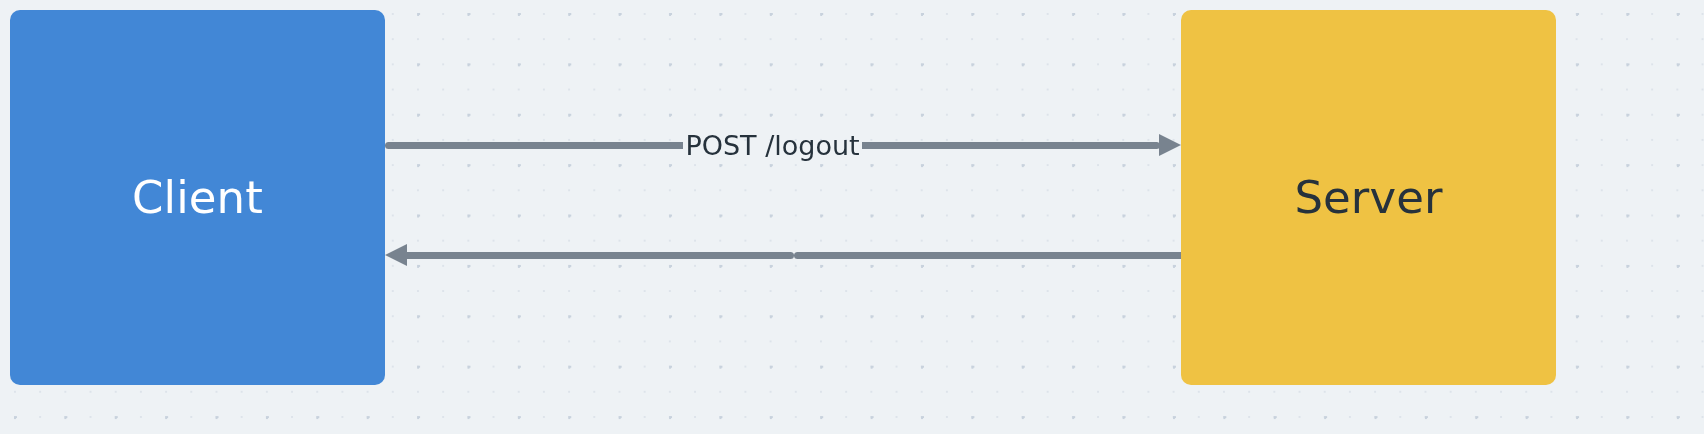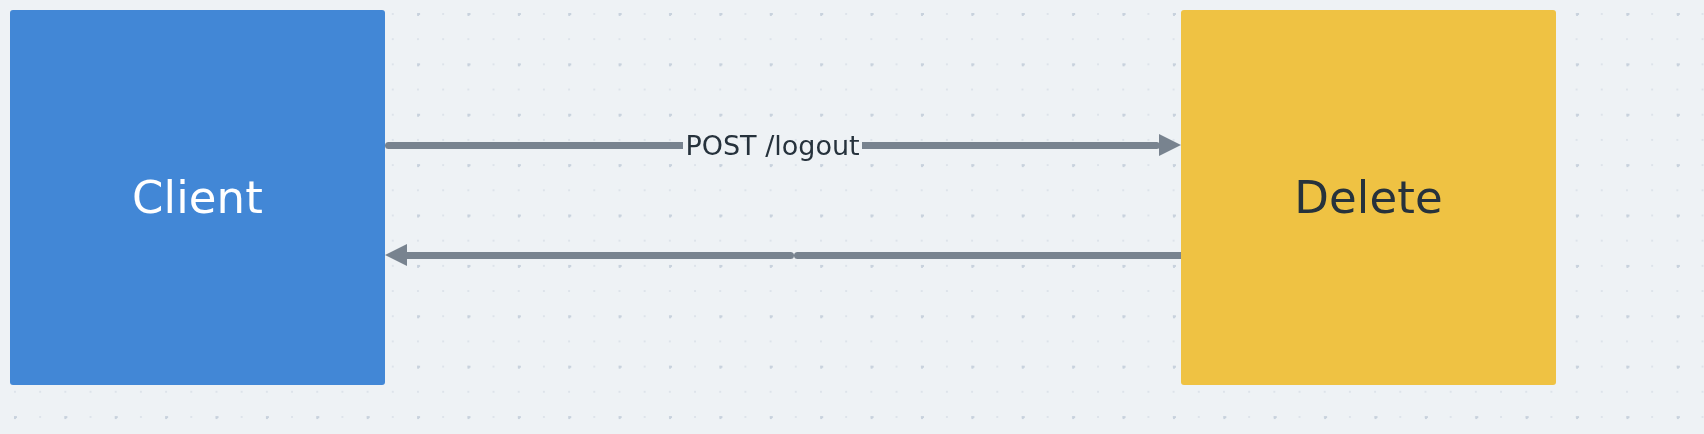--- a/index.html
+++ b/index.html
@@ -28,21 +28,21 @@
     overflow: hidden;
   }
 
   
   .node {
     position: absolute;
     display: flex;
     align-items: center;
     justify-content: center;
     box-sizing: border-box;
-    border-radius: 3px;
+    border-radius: 10px;
   }
   .node-label {
     font-size: 45px;
     line-height: 1;
     letter-spacing: 0.1px;
     white-space: nowrap;
   }
 
   #node-client {
     left: 10px;
@@ -112,21 +112,21 @@
 </head>
 <body>
 
 <div id="diagram-canvas">
 
   <div class="node" id="node-client">
     <span class="node-label">Client</span>
   </div>
 
   <div class="node" id="node-server">
-    <span class="node-label">Delete</span>
+    <span class="node-label">Server</span>
   </div>
 
   <div class="message" id="message-1">
     <div class="msg-line lead"></div>
     <span class="msg-label">POST /logout</span>
     <div class="msg-line tail"></div>
     <span class="arrowhead right"></span>
   </div>
 
   <div class="message" id="message-2">

